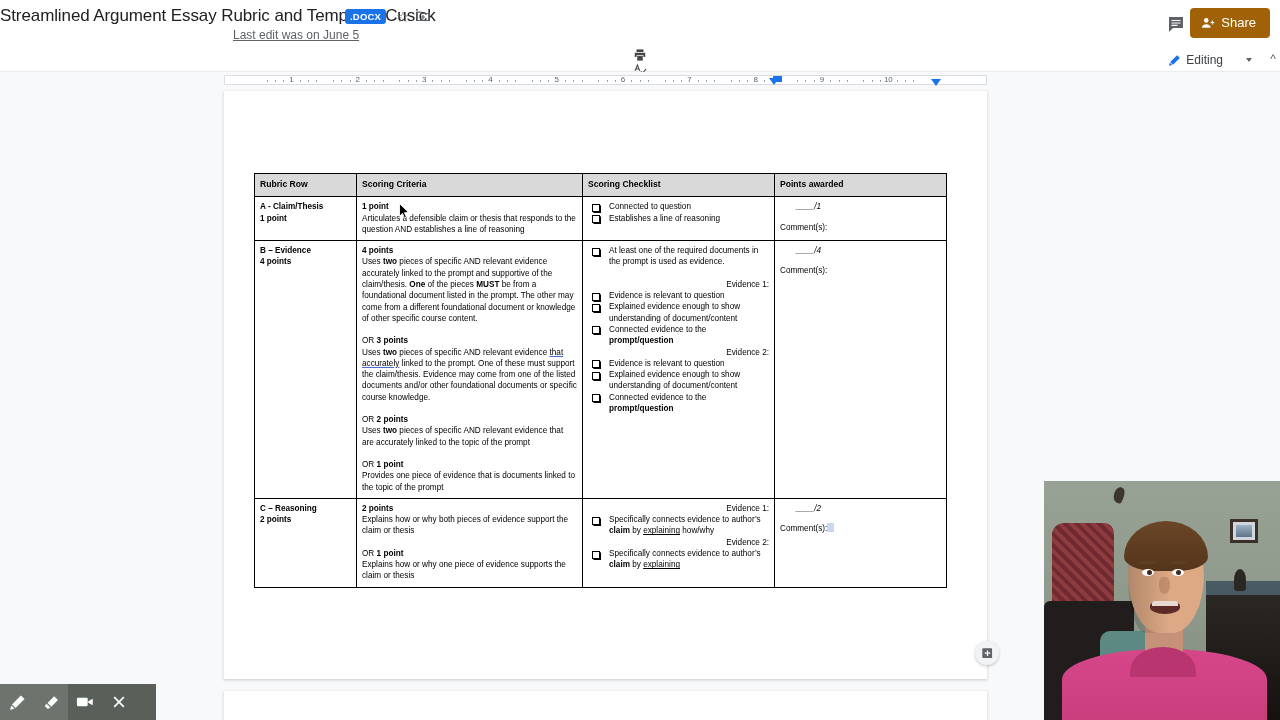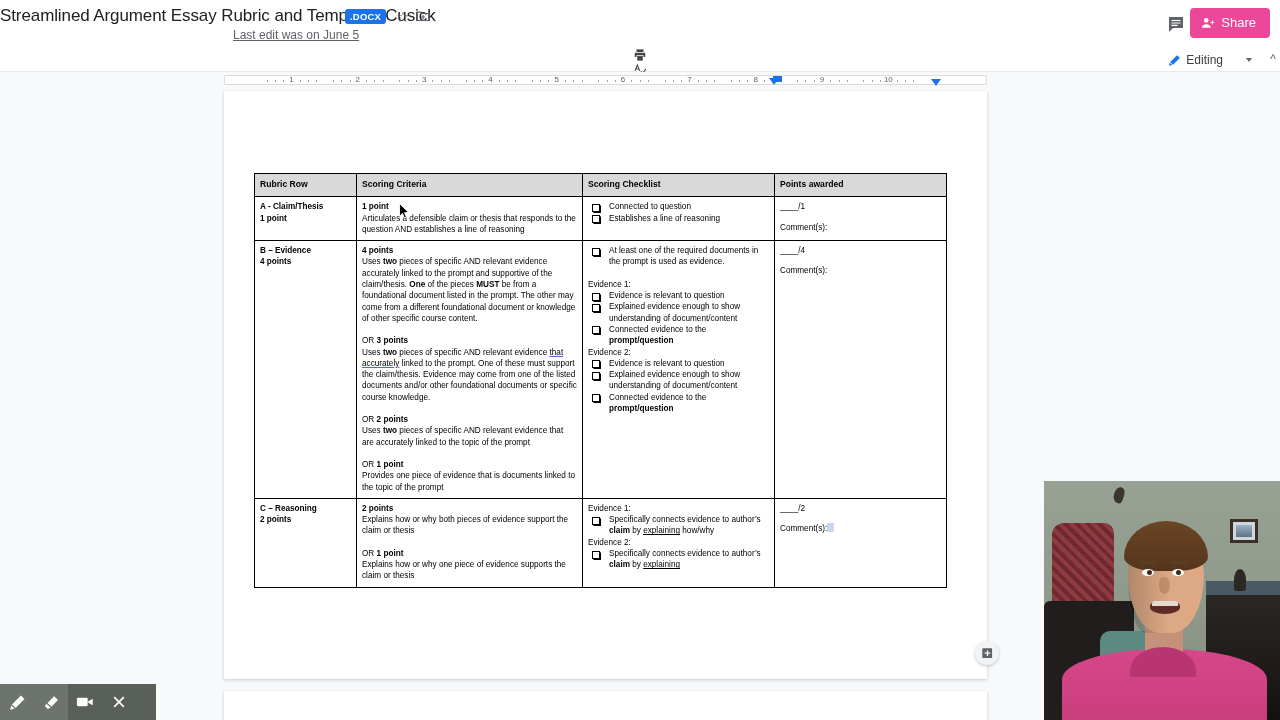--- a/index.html
+++ b/index.html
@@ -49,21 +49,21 @@
     font-size: 12px; color: #5f6368;
     text-decoration: underline; cursor: pointer;
   }
   .comments-btn {
     position: absolute; right: 92px; top: 14px;
     width: 22px; height: 20px; cursor: pointer;
     color: #5f6368;
   }
   .share-btn {
     position: absolute; right: 10px; top: 8px;
-    height: 30px; background: #ec4899; color: #fff;
+    height: 30px; background: #a16207; color: #fff;
     border-radius: 4px; padding: 0 14px 0 11px;
     font-size: 13px; line-height: 30px; cursor: pointer;
     display: flex; align-items: center; gap: 6px;
     font-weight: 500;
     margin-left: 16px;
   }
 
   
   .toolbar {
     position: absolute; left: 0; top: 48px; width: 1280px; height: 24px;
@@ -186,22 +186,22 @@
   }
   ul.chk li {
     position: relative; padding-left: 21px; margin: 0;
   }
   ul.chk li::before {
     content: ""; position: absolute; left: 4px; top: 2.5px;
     width: 6px; height: 6px;
     border: 1px solid #000;
     box-shadow: 1.2px 1.2px 0 -0.2px #000;
   }
-  .ev-label { margin: 0; }
-  .pt-line { margin: 0 0 9px 0; }
+  .ev-label { margin: 0; text-align: right; }
+  .pt-line { margin: 0 0 9px 16px; font-style: italic; }
   b { font-weight: bold; }
   u { text-decoration: underline; }
   .sp-err { text-decoration: underline; text-decoration-color: #4a6fd4;
             text-decoration-style: solid; }
   .caret-cursor {
     display: inline-block; width: 7px; height: 9px;
     background: #c9d7f0; vertical-align: -1px;
   }
 
   

